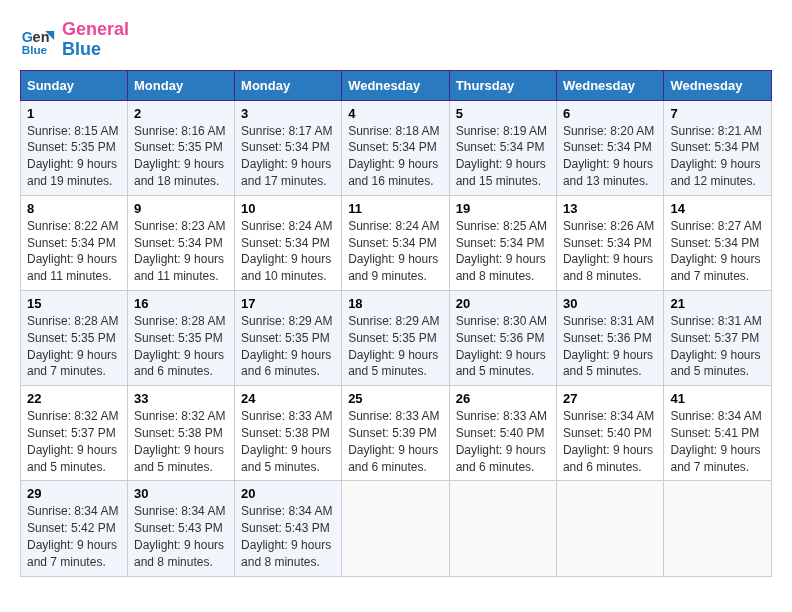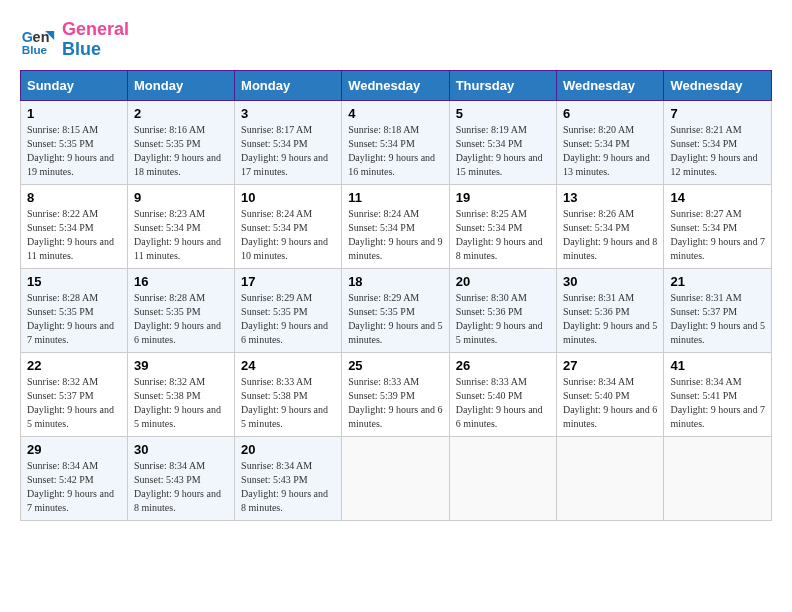--- a/index.html
+++ b/index.html
@@ -73,24 +73,23 @@
     tbody tr:nth-child(even) td {
       background-color: #ffffff;
     }
     .day-num {
       font-size: 13px;
       font-weight: bold;
       display: block;
       margin-bottom: 2px;
     }
     .day-info {
-      font-size: 10px;
+      font-size: 12px;
       color: #333;
       line-height: 1.4;
-      font-family: Liberation Serif, serif;
     }
     .empty-cell {
       background: #f9f9f9 !important;
     }
   </style>
 </head>
 <body>
 
 <div class="header">
   <div class="logo">
@@ -149,21 +148,21 @@
         <td><span class="day-num">15</span><span class="day-info">Sunrise: 8:28 AM<br>Sunset: 5:35 PM<br>Daylight: 9 hours and 7 minutes.</span></td>
         <td><span class="day-num">16</span><span class="day-info">Sunrise: 8:28 AM<br>Sunset: 5:35 PM<br>Daylight: 9 hours and 6 minutes.</span></td>
         <td><span class="day-num">17</span><span class="day-info">Sunrise: 8:29 AM<br>Sunset: 5:35 PM<br>Daylight: 9 hours and 6 minutes.</span></td>
         <td><span class="day-num">18</span><span class="day-info">Sunrise: 8:29 AM<br>Sunset: 5:35 PM<br>Daylight: 9 hours and 5 minutes.</span></td>
         <td><span class="day-num">20</span><span class="day-info">Sunrise: 8:30 AM<br>Sunset: 5:36 PM<br>Daylight: 9 hours and 5 minutes.</span></td>
         <td><span class="day-num">30</span><span class="day-info">Sunrise: 8:31 AM<br>Sunset: 5:36 PM<br>Daylight: 9 hours and 5 minutes.</span></td>
         <td><span class="day-num">21</span><span class="day-info">Sunrise: 8:31 AM<br>Sunset: 5:37 PM<br>Daylight: 9 hours and 5 minutes.</span></td>
       </tr>
       <tr>
         <td><span class="day-num">22</span><span class="day-info">Sunrise: 8:32 AM<br>Sunset: 5:37 PM<br>Daylight: 9 hours and 5 minutes.</span></td>
-        <td><span class="day-num">39</span><span class="day-info">Sunrise: 8:32 AM<br>Sunset: 5:38 PM<br>Daylight: 9 hours and 5 minutes.</span></td>
+        <td><span class="day-num">33</span><span class="day-info">Sunrise: 8:32 AM<br>Sunset: 5:38 PM<br>Daylight: 9 hours and 5 minutes.</span></td>
         <td><span class="day-num">24</span><span class="day-info">Sunrise: 8:33 AM<br>Sunset: 5:38 PM<br>Daylight: 9 hours and 5 minutes.</span></td>
         <td><span class="day-num">25</span><span class="day-info">Sunrise: 8:33 AM<br>Sunset: 5:39 PM<br>Daylight: 9 hours and 6 minutes.</span></td>
         <td><span class="day-num">26</span><span class="day-info">Sunrise: 8:33 AM<br>Sunset: 5:40 PM<br>Daylight: 9 hours and 6 minutes.</span></td>
         <td><span class="day-num">27</span><span class="day-info">Sunrise: 8:34 AM<br>Sunset: 5:40 PM<br>Daylight: 9 hours and 6 minutes.</span></td>
         <td><span class="day-num">41</span><span class="day-info">Sunrise: 8:34 AM<br>Sunset: 5:41 PM<br>Daylight: 9 hours and 7 minutes.</span></td>
       </tr>
       <tr>
         <td><span class="day-num">29</span><span class="day-info">Sunrise: 8:34 AM<br>Sunset: 5:42 PM<br>Daylight: 9 hours and 7 minutes.</span></td>
         <td><span class="day-num">30</span><span class="day-info">Sunrise: 8:34 AM<br>Sunset: 5:43 PM<br>Daylight: 9 hours and 8 minutes.</span></td>
         <td><span class="day-num">20</span><span class="day-info">Sunrise: 8:34 AM<br>Sunset: 5:43 PM<br>Daylight: 9 hours and 8 minutes.</span></td>

